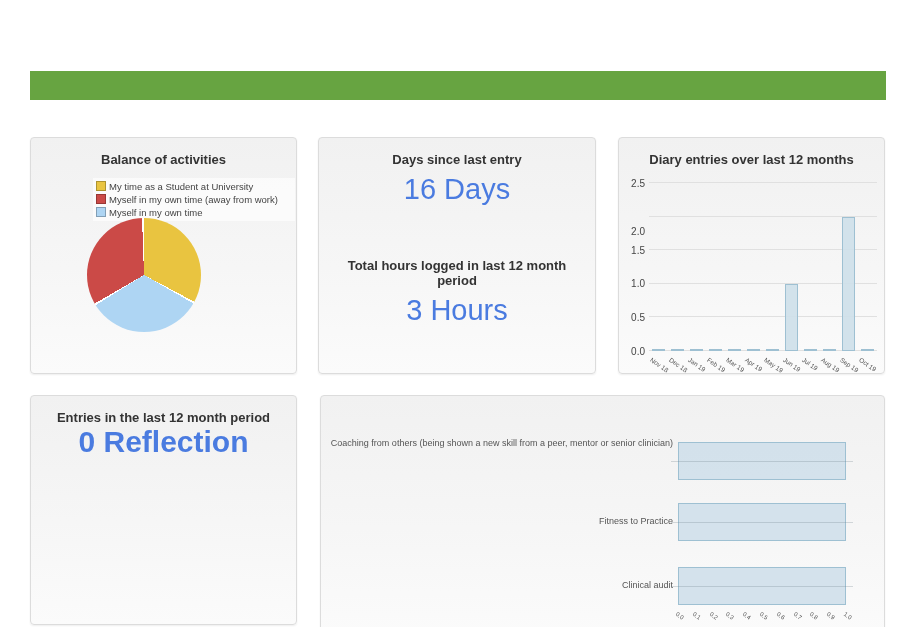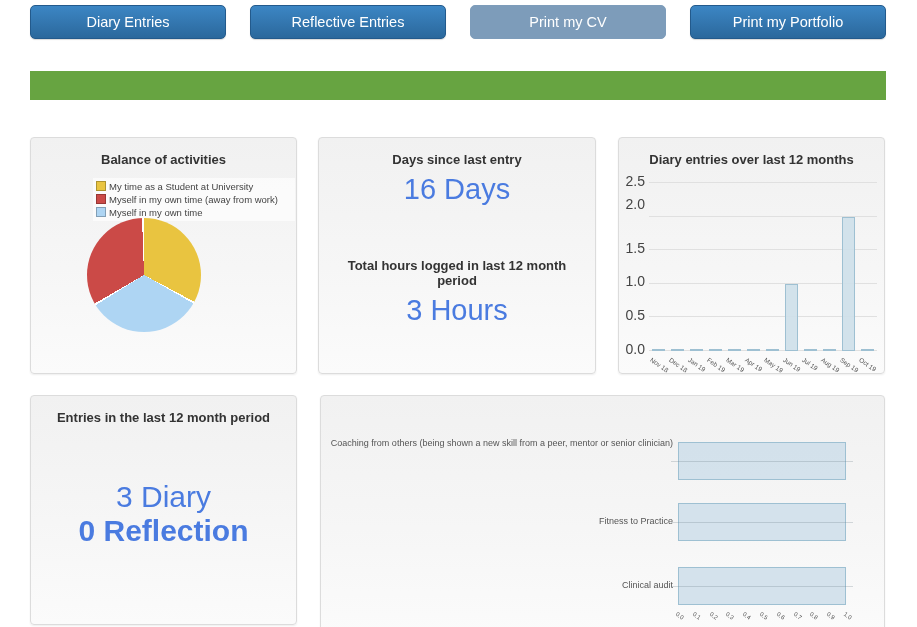--- a/index.html
+++ b/index.html
@@ -37,46 +37,40 @@
     background:rgba(252,252,252,.85);}
   .legend li{font-size:9.5px;color:#444;line-height:13px;white-space:nowrap;}
   .legend .sw{display:inline-block;width:10px;height:10px;margin-right:3px;vertical-align:-1px;
     border:1px solid rgba(0,0,0,.25);box-sizing:border-box;}
   .pie{position:absolute;left:56px;top:80px;width:114px;height:114px;border-radius:50%;}
 
   
   .vchart{position:absolute;left:0;top:36px;width:267px;height:201px;}
   .vplot{position:absolute;left:30px;top:9px;width:228px;height:168px;}
   .gridline{position:absolute;left:0;width:228px;height:1px;background:#e0e0e0;}
-  .ytick{position:absolute;left:-27px;width:23px;text-align:right;font-size:14px;color:#444;}
+  .ytick{position:absolute;left:-27px;width:23px;text-align:right;font-size:10px;color:#444;}
   .vbar{position:absolute;bottom:0;width:13px;background:rgba(206,223,233,.92);
     border:1px solid #9ec0d2;box-sizing:border-box;z-index:1;}
   .xlabel{position:absolute;font-size:6.5px;color:#555;white-space:nowrap;
     transform-origin:left top;transform:rotate(35deg);}
 
   
   .hchart{position:absolute;left:0;top:34px;width:565px;height:206px;}
   .hrow-label{position:absolute;left:8px;width:344px;text-align:right;font-size:9px;color:#555;}
   .hrow-line{position:absolute;left:350px;width:182px;height:1px;background:rgba(110,130,140,.28);z-index:2;}
   .hbar{position:absolute;left:357px;background:rgba(208,224,234,.92);
     border:1px solid #9ec0d2;box-sizing:border-box;z-index:1;}
   .htick{position:absolute;font-size:6px;color:#555;white-space:nowrap;
     transform-origin:left top;transform:rotate(35deg);}
 </style>
 </head>
 <body>
 
 <div class="app">
 
-  <div class="btn-row">
-    <button class="btn primary">Diary Entries</button>
-    <button class="btn primary">Reflective Entries</button>
-    <button class="btn muted">Print my CV</button>
-    <button class="btn primary">Print my Portfolio</button>
-  </div>
 
   <div class="green-bar"></div>
 
   <section class="panel p1">
     <h3>Balance of activities</h3>
     <ul class="legend">
         <li><span class="sw" style="background: rgb(233, 196, 64);"></span><span>My time as a Student at University</span></li>
         <li><span class="sw" style="background: rgb(203, 74, 71);"></span><span>Myself in my own time (away from work)</span></li>
         <li><span class="sw" style="background: rgb(174, 213, 243);"></span><span>Myself in my own time</span></li>
       </ul>
@@ -96,21 +90,21 @@
       <div class="vplot">
           <div class="gridline" style="bottom: 0px;"></div>
           <div class="ytick" style="bottom: -5.5px;">0.0</div>
           <div class="gridline" style="bottom: 33.6px;"></div>
           <div class="ytick" style="bottom: 28.1px;">0.5</div>
           <div class="gridline" style="bottom: 67.2px;"></div>
           <div class="ytick" style="bottom: 61.7px;">1.0</div>
           <div class="gridline" style="bottom: 100.8px;"></div>
           <div class="ytick" style="bottom: 95.3px;">1.5</div>
           <div class="gridline" style="bottom: 134.4px;"></div>
-          <div class="ytick" style="bottom: 139px;">2.0</div>
+          <div class="ytick" style="bottom: 114px;">2.0</div>
           <div class="gridline" style="bottom: 168px;"></div>
           <div class="ytick" style="bottom: 162.5px;">2.5</div>
           <div class="vbar" style="left: 3px; height: 1.5px;"></div>
           <div class="vbar" style="left: 22px; height: 1.5px;"></div>
           <div class="vbar" style="left: 41px; height: 1.5px;"></div>
           <div class="vbar" style="left: 60px; height: 1.5px;"></div>
           <div class="vbar" style="left: 79px; height: 1.5px;"></div>
           <div class="vbar" style="left: 98px; height: 1.5px;"></div>
           <div class="vbar" style="left: 117px; height: 1.5px;"></div>
           <div class="vbar" style="left: 136px; height: 67.2px;"></div>
@@ -129,21 +123,20 @@
           <div class="xlabel" style="left: 156px; top: 173px;">Jul 19</div>
           <div class="xlabel" style="left: 175px; top: 173px;">Aug 19</div>
           <div class="xlabel" style="left: 194px; top: 173px;">Sep 19</div>
           <div class="xlabel" style="left: 213px; top: 173px;">Oct 19</div>
         </div>
     </div>
   </section>
 
   <section class="panel p4">
     <h3>Entries in the last 12 month period</h3>
-    <div class="big-blue diary">3 Diary</div>
     <div class="big-blue refl">0 Reflection</div>
   </section>
 
   <section class="panel p5">
     <div class="hchart">
         <div class="hrow-line" style="top: 31px;"></div>
         <div class="hbar" style="top: 12px; height: 38px; width: 168px;"></div>
         <div class="hrow-label" style="top: 8px;">Coaching from others (being shown a new skill from a peer, mentor or senior clinician)</div>
         <div class="hrow-line" style="top: 92px;"></div>
         <div class="hbar" style="top: 73px; height: 38px; width: 168px;"></div>

